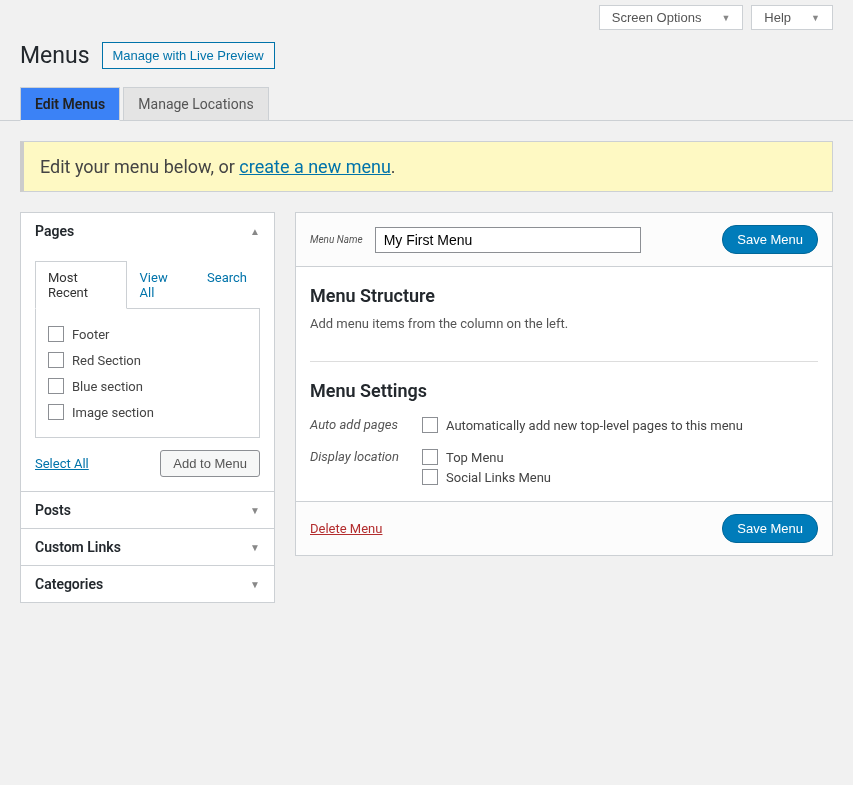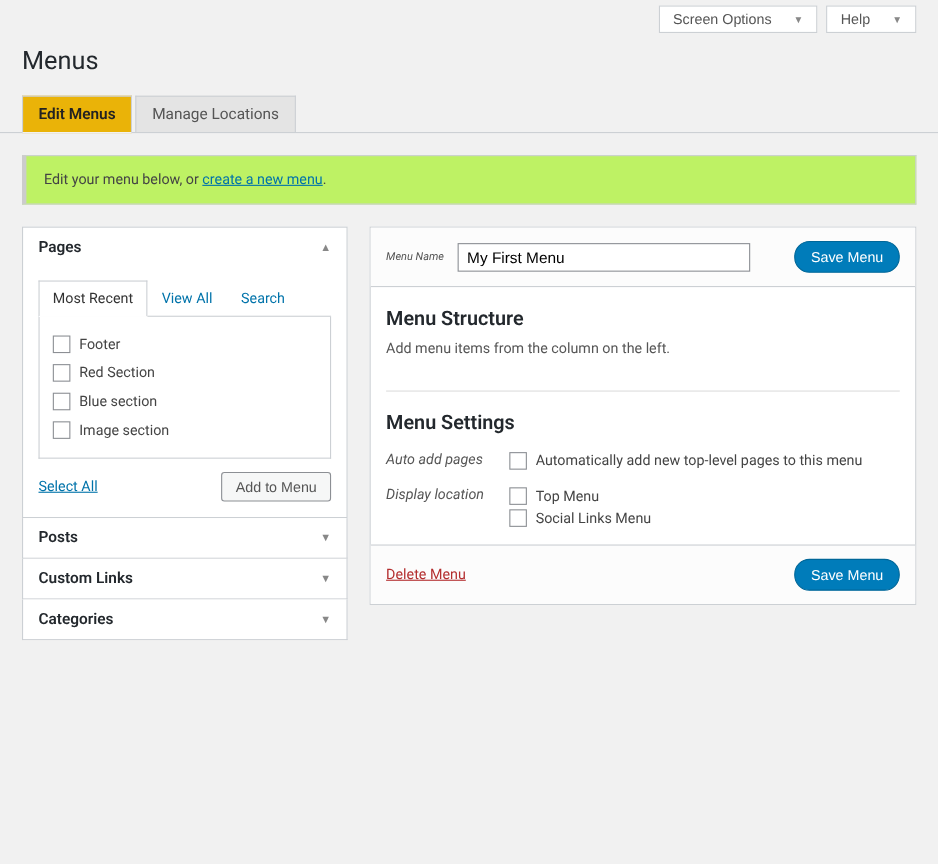--- a/index.html
+++ b/index.html
@@ -5,25 +5,25 @@
 * { box-sizing: border-box; margin: 0; padding: 0; }
 body { font-family: -apple-system, BlinkMacSystemFont, "Segoe UI", Roboto, sans-serif; font-size: 13px; color: #444; background: #f1f1f1; width: 853px; }
 .top-bar { display: flex; justify-content: flex-end; gap: 8px; padding: 5px 20px 0 0; }
 .top-btn { background: #fff; border: 1px solid #ccd0d4; padding: 4px 12px; font-size: 13px; color: #555; cursor: pointer; display: flex; align-items: center; gap: 20px; }
 .top-btn .tri { font-size: 9px; color: #888; }
 .header { display: flex; align-items: center; gap: 12px; padding: 12px 20px 0 20px; }
 .header h1 { font-size: 23px; font-weight: 400; color: #23282d; }
 .live-btn { border: 1px solid #0073aa; color: #0073aa; background: #f7f7f7; padding: 5px 10px; font-size: 13px; cursor: pointer; }
 .tabs { border-bottom: 1px solid #ccd0d4; padding: 0 0 0 20px; margin-top: 18px; }
 .tab { display: inline-block; border: 1px solid #ccd0d4; border-bottom: none; padding: 8px 14px; background: #e4e4e4; color: #555; font-size: 14px; cursor: pointer; margin-bottom: -1px; }
-.tab.active { background: #eab308; border-bottom: 1px solid #f1f1f1; color: #222; font-weight: 600; }
-.notice { margin: 20px; background: #bef264; border: 1px solid #ccd0d4; border-left: 4px solid #ccc; padding: 14px 16px; font-size: 13px; }
+.tab.active { background: #3b82f6; border-bottom: 1px solid #f1f1f1; color: #222; font-weight: 600; }
+.notice { margin: 20px; background: #fef9c3; border: 1px solid #ccd0d4; border-left: 4px solid #ccc; padding: 14px 16px; font-size: 18px; }
 .notice a { color: #0073aa; text-decoration: underline; }
 .main { display: flex; gap: 20px; padding: 0 20px; align-items: flex-start; }
-.left { width: 296px; }
+.left { width: 255px; }
 .right { flex: 1; }
 .box { background: #fff; border: 1px solid #ccd0d4; margin-bottom: 0; }
 .box-head { padding: 10px 14px; border-bottom: 0; font-weight:600; font-size:14px; color:#23282d; display:flex; justify-content:space-between; align-items:center; cursor:pointer; }
 .box.collapsed .box-head { border-bottom: none; }
 .box + .box { border-top: none; }
 .box-head .arrow { color:#888; font-size:10px; }
 .box-body { padding: 12px 14px 14px 14px; }
 .inner-tabs { border-bottom: 1px solid #ccd0d4; display:flex; }
 .inner-tab { padding: 8px 12px; font-size: 13px; color: #0073aa; cursor:pointer; border: 1px solid transparent; margin-bottom:-1px;}
 .inner-tab.active { border: 1px solid #ccd0d4; border-bottom:1px solid #fff; background:#fff; color:#333;}
@@ -58,20 +58,21 @@
     <span class="tri">▼</span>
   </button>
   <button class="top-btn">
     <span>Help</span>
     <span class="tri">▼</span>
   </button>
 </div>
 
 <div class="header">
   <h1>Menus</h1>
+  <button class="live-btn">Manage with Live Preview</button>
 </div>
 
 <div class="tabs">
   <span class="tab active">Edit Menus</span>
   <span class="tab">Manage Locations</span>
 </div>
 
 <div class="notice">
   <span>Edit your menu below, or </span><a href="#">create a new menu</a><span>.</span>
 </div>

